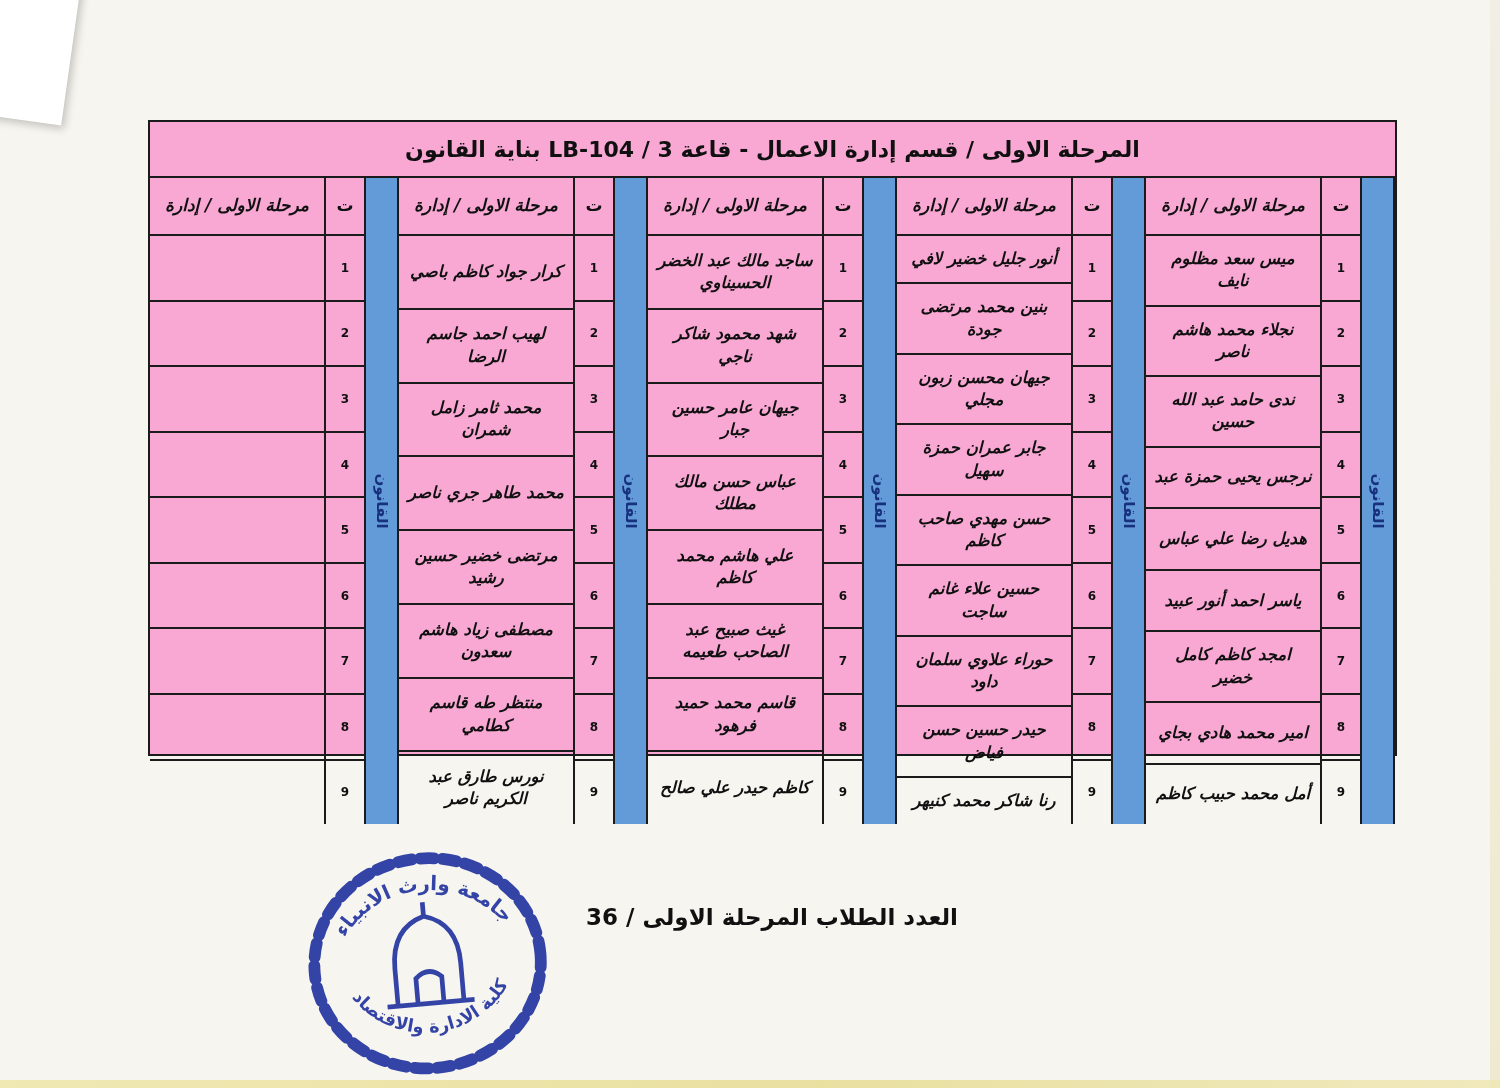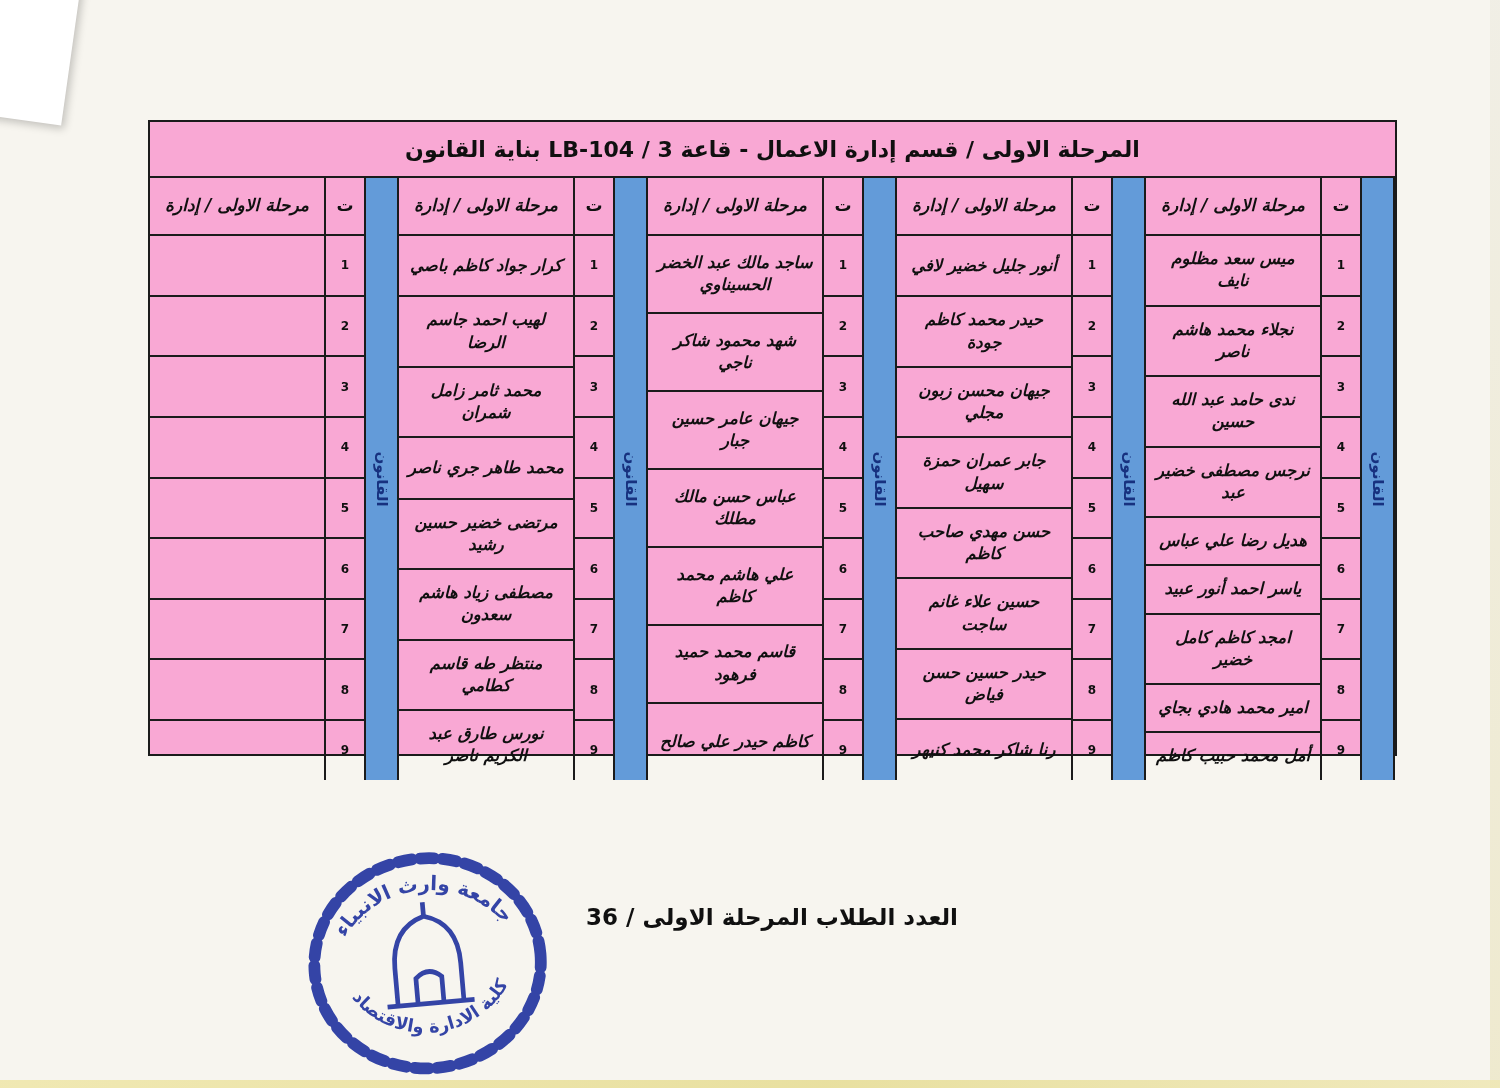--- a/index.html
+++ b/index.html
@@ -107,21 +107,21 @@
           <div class="cell row num">6</div>
           <div class="cell row num">7</div>
           <div class="cell row num">8</div>
           <div class="cell row num">9</div>
         </div>
         <div class="col names">
           <div class="cell head">مرحلة الاولى / إدارة</div>
           <div class="cell row name">ميس سعد مظلوم نايف</div>
           <div class="cell row name">نجلاء محمد هاشم ناصر</div>
           <div class="cell row name">ندى حامد عبد الله حسين</div>
-          <div class="cell row name">نرجس مصطفى خضير عبد</div>
+          <div class="cell row name">نرجس يحيى حمزة عبد</div>
           <div class="cell row name">هديل رضا علي عباس</div>
           <div class="cell row name">ياسر احمد أنور عبيد</div>
           <div class="cell row name">امجد كاظم كامل خضير</div>
           <div class="cell row name">امير محمد هادي بجاي</div>
           <div class="cell row name">أمل محمد حبيب كاظم</div>
         </div>
       </div>
       <div class="group">
         <div class="strip">
           <span class="strip-label">القانون</span>
@@ -134,25 +134,26 @@
           <div class="cell row num">4</div>
           <div class="cell row num">5</div>
           <div class="cell row num">6</div>
           <div class="cell row num">7</div>
           <div class="cell row num">8</div>
           <div class="cell row num">9</div>
         </div>
         <div class="col names">
           <div class="cell head">مرحلة الاولى / إدارة</div>
           <div class="cell row name">أنور جليل خضير لافي</div>
-          <div class="cell row name">حيدر محمد كاظم جودة</div>
+          <div class="cell row name">بنين محمد مرتضى جودة</div>
           <div class="cell row name">جيهان محسن زبون مجلي</div>
           <div class="cell row name">جابر عمران حمزة سهيل</div>
           <div class="cell row name">حسن مهدي صاحب كاظم</div>
           <div class="cell row name">حسين علاء غانم ساجت</div>
+          <div class="cell row name">حوراء علاوي سلمان داود</div>
           <div class="cell row name">حيدر حسين حسن فياض</div>
           <div class="cell row name">رنا شاكر محمد كنيهر</div>
         </div>
       </div>
       <div class="group">
         <div class="strip">
           <span class="strip-label">القانون</span>
         </div>
         <div class="col seq">
           <div class="cell head num">ت</div>
@@ -166,20 +167,21 @@
           <div class="cell row num">8</div>
           <div class="cell row num">9</div>
         </div>
         <div class="col names">
           <div class="cell head">مرحلة الاولى / إدارة</div>
           <div class="cell row name">ساجد مالك عبد الخضر الحسيناوي</div>
           <div class="cell row name">شهد محمود شاكر ناجي</div>
           <div class="cell row name">جيهان عامر حسين جبار</div>
           <div class="cell row name">عباس حسن مالك مطلك</div>
           <div class="cell row name">علي هاشم محمد كاظم</div>
+          <div class="cell row name">غيث صبيح عبد الصاحب طعيمه</div>
           <div class="cell row name">قاسم محمد حميد فرهود</div>
           <div class="cell row name">كاظم حيدر علي صالح</div>
         </div>
       </div>
       <div class="group">
         <div class="strip">
           <span class="strip-label">القانون</span>
         </div>
         <div class="col seq">
           <div class="cell head num">ت</div>

